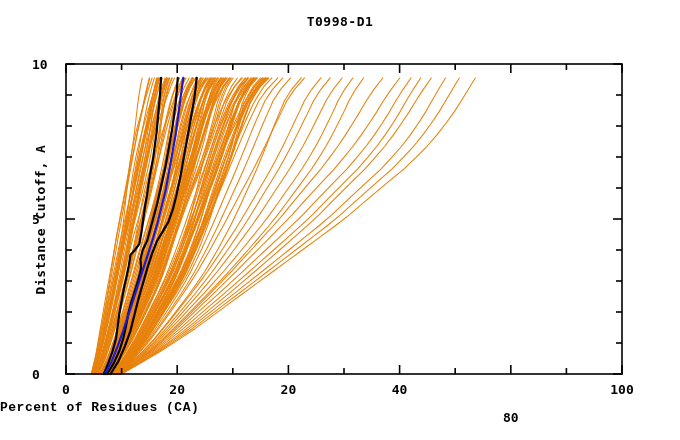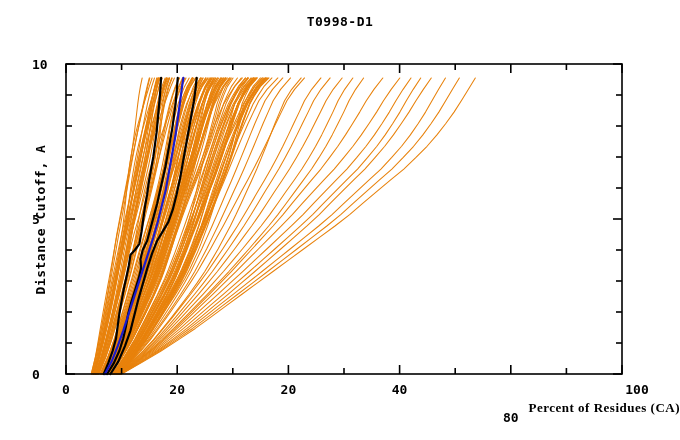--- a/index.html
+++ b/index.html
@@ -13,22 +13,22 @@
   #figure{position:absolute;left:0;top:0;width:680px;height:440px;}
   .fig-title{
     position:absolute;left:0;top:14px;width:680px;
     text-align:center;
     font-family:"DejaVu Sans Mono","Liberation Mono",monospace;
     font-size:13px;font-weight:bold;color:#000;
     letter-spacing:0.5px;
   }
   .xlabel{
     position:absolute;left:0;top:400px;width:680px;
-    text-align:right;
-    font-family:Liberation Serif, serif;
+    text-align:left;
+    font-family:Liberation Mono, monospace;
     font-size:13px;font-weight:bold;color:#000;
     letter-spacing:0.5px;
   }
   .ylabel{
     position:absolute;
     left:-70px;top:212px;
     width:220px;text-align:center;
     transform:rotate(-90deg);
     transform-origin:center center;
     font-family:"DejaVu Sans Mono","Liberation Mono",monospace;
@@ -241,17 +241,17 @@
       <line x1="622" y1="64" x2="613" y2="64" stroke="#000000" stroke-width="1.6"></line>
     </svg>
 
   <div class="xlabel">Percent of Residues (CA)</div>
 
 <div class="tick-label xtick-label" style="left: 66px; top: 382px;">0</div>
     <div class="tick-label xtick-label" style="left: 177.2px; top: 382px;">20</div>
     <div class="tick-label xtick-label" style="left: 288.4px; top: 382px;">20</div>
     <div class="tick-label xtick-label" style="left: 399.6px; top: 382px;">40</div>
     <div class="tick-label xtick-label" style="left: 510.8px; top: 382px; margin-top: 28px;">80</div>
-    <div class="tick-label xtick-label" style="left: 622px; top: 382px; margin-left: 15px;">100</div>
+    <div class="tick-label xtick-label" style="left: 622px; top: 382px;">100</div>
     <div class="tick-label ytick-label" style="left: 32px; width: 26px; top: 374px;">0</div>
     <div class="tick-label ytick-label" style="left: 32px; width: 26px; top: 219px;">5</div>
     <div class="tick-label ytick-label" style="left: 32px; width: 26px; top: 64px;">10</div>
   </div>
 
 </body></html>

